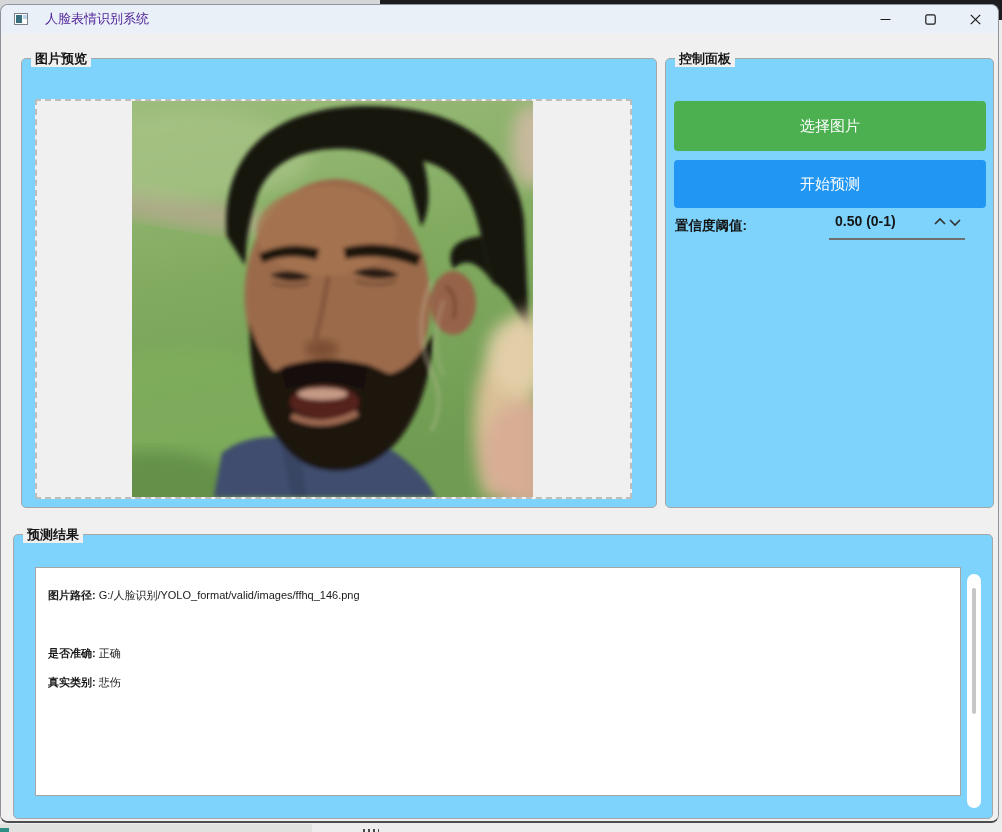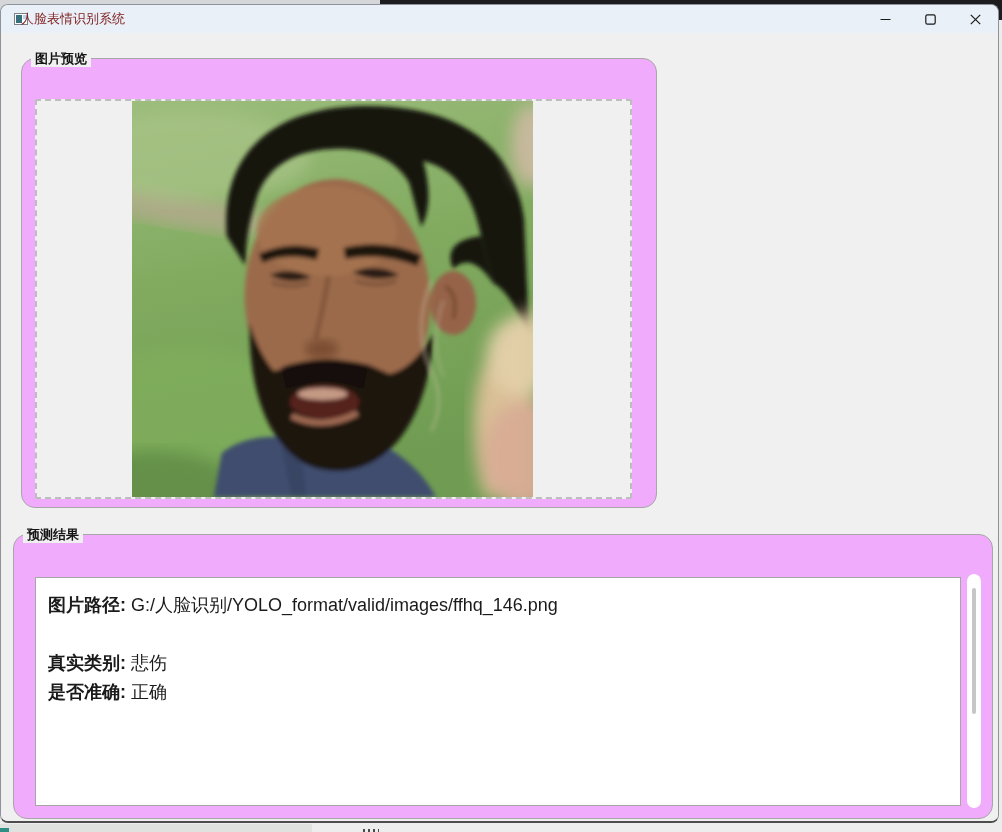--- a/index.html
+++ b/index.html
@@ -30,31 +30,31 @@
   .titlebar {
     position:absolute; left:0; top:0; width:100%; height:28px;
     background:#e9f0f8; display:flex; align-items:center;
   }
   .app-icon { position:absolute; left:13px; top:8px; width:14px; height:12px;
     background:#fdfdfd; border:1px solid #7d8187; }
   .app-icon::before { content:""; position:absolute; left:1px; top:1px;
     width:6px; height:8px; background:#37707c; }
   .app-icon::after { content:""; position:absolute; left:8px; top:1px;
     width:4px; height:4px; background:#bcd4e8; }
-  .win-title { position:absolute; left:20px; top:0; height:28px; line-height:28px;
-    font-size:13px; color:#7f1d1d; }
+  .win-title { position:absolute; left:44px; top:0; height:28px; line-height:28px;
+    font-size:13px; color:#4c1d95; }
   .cap-btn { position:absolute; top:0; width:45px; height:28px;
     display:flex; align-items:center; justify-content:center; }
   .cap-min   { right:90px; } .cap-max { right:45px; } .cap-close { right:0; }
   .cap-btn svg { display:block; }
 
   .content { position:absolute; left:0; top:28px; right:0; bottom:0; background:#f0f0f0; }
 
   
-  .groupbox { position:absolute; border:1px solid #a7a7a7; border-radius:14px; background:#f0abfc; }
+  .groupbox { position:absolute; border:1px solid #a7a7a7; border-radius:5px; background:#7dd3fc; }
   .gb-label { position:absolute; top:-9px; left:9px; background:#f0f0f0;
     padding:0 4px; font-size:13px; font-weight:700; color:#141414; line-height:17px; }
   .gb-preview { left:20px; top:25px; width:636px; height:450px; }
   .gb-control { left:664px; top:25px; width:329px; height:450px; }
   .gb-results { left:12px; top:501px; width:980px; height:285px; }
 
   
   .drop-area { position:absolute; left:13px; top:40px; width:597px; height:400px;
     border:2px dashed #bdbdbd; border-radius:2px; background:#f0f0f0; overflow:hidden; }
   .photo { position:absolute; left:95px; top:0px; width:401px; height:396px; }
@@ -67,23 +67,23 @@
   .btn-select { top:42px; height:50px; }
   .btn-predict { top:101px; height:48px; }
   .threshold-label { position:absolute; left:9px; top:158px; font-size:13.5px;
     font-weight:700; color:#141414; }
   .spinbox { position:absolute; left:163px; top:148px; width:136px; height:33px;
     border-bottom:2px solid #6e6e6e; background:transparent; }
   .spin-value { position:absolute; left:6px; top:6px; font-size:14px; font-weight:700; color:#141414; }
   .spin-arrows { position:absolute; right:2px; top:9px; }
 
   
-  .results-text { position:absolute; left:21px; top:42px; width:926px; height:229px;
+  .results-text { position:absolute; left:21px; top:32px; width:926px; height:229px;
     background:#ffffff; border:1px solid #a6a6a6; padding:13px 14px 0 12px;
-    font-size:18px; color:#1a1a1a; overflow:hidden; }
+    font-size:11px; color:#1a1a1a; overflow:hidden; }
   .res-row { line-height:29px; min-height:29px; white-space:nowrap; }
   .res-label { font-weight:700; }
   .v-scrollbar { position:absolute; left:953px; top:39px; width:14px; height:234px;
     background:#ffffff; border-radius:7px; }
   .v-thumb { position:absolute; left:5px; top:14px; width:4px; height:126px;
     background:#c6c6c6; border-radius:2px; }
 </style>
 </head>
 <body>
 
@@ -193,29 +193,46 @@
               <ellipse cx="400" cy="45" rx="20" ry="42" fill="#cdb9a2" opacity="0.9"></ellipse>
               <path d="M402,205 C366,228 348,262 344,302 C340,342 346,375 354,396 L402,396 Z" fill="#d9bf96"></path>
               <ellipse cx="396" cy="355" rx="45" ry="55" fill="#d7ab93" opacity="0.9"></ellipse>
               <ellipse cx="390" cy="255" rx="35" ry="40" fill="#e2cfa8" opacity="0.9"></ellipse>
             </g>
           </svg>
         </div>
       </div>
     </div>
 
+    <div class="groupbox gb-control">
+      <div class="gb-label">控制面板</div>
+
+      <button class="btn btn-select" style="background:#4caf50">选择图片</button>
+
+      <button class="btn btn-predict" style="background:#2196f3">开始预测</button>
+
+      <div class="threshold-label">置信度阈值:</div>
+
+      <div class="spinbox">
+        <div class="spin-value">0.50 (0-1)</div>
+        <svg class="spin-arrows" width="30" height="12" viewBox="0 0 30 12">
+          <polyline points="2,8 7,3 12,8" fill="none" stroke="#333" stroke-width="1.6"></polyline>
+          <polyline points="17,4 22,9 27,4" fill="none" stroke="#333" stroke-width="1.6"></polyline>
+        </svg>
+      </div>
+    </div>
 
     <div class="groupbox gb-results">
       <div class="gb-label">预测结果</div>
 
       <div class="results-text">
         <div class="res-row"><span class="res-label">图片路径:</span><span> G:/人脸识别/YOLO_format/valid/images/ffhq_146.png</span></div>
         <div class="res-row"><span class="res-label"></span><span></span></div>
+        <div class="res-row"><span class="res-label">是否准确:</span><span> 正确</span></div>
         <div class="res-row"><span class="res-label">真实类别:</span><span> 悲伤</span></div>
-        <div class="res-row"><span class="res-label">是否准确:</span><span> 正确</span></div>
       </div>
 
       <div class="v-scrollbar">
         <div class="v-thumb"></div>
       </div>
     </div>
 
   </div>
 </div>
 

